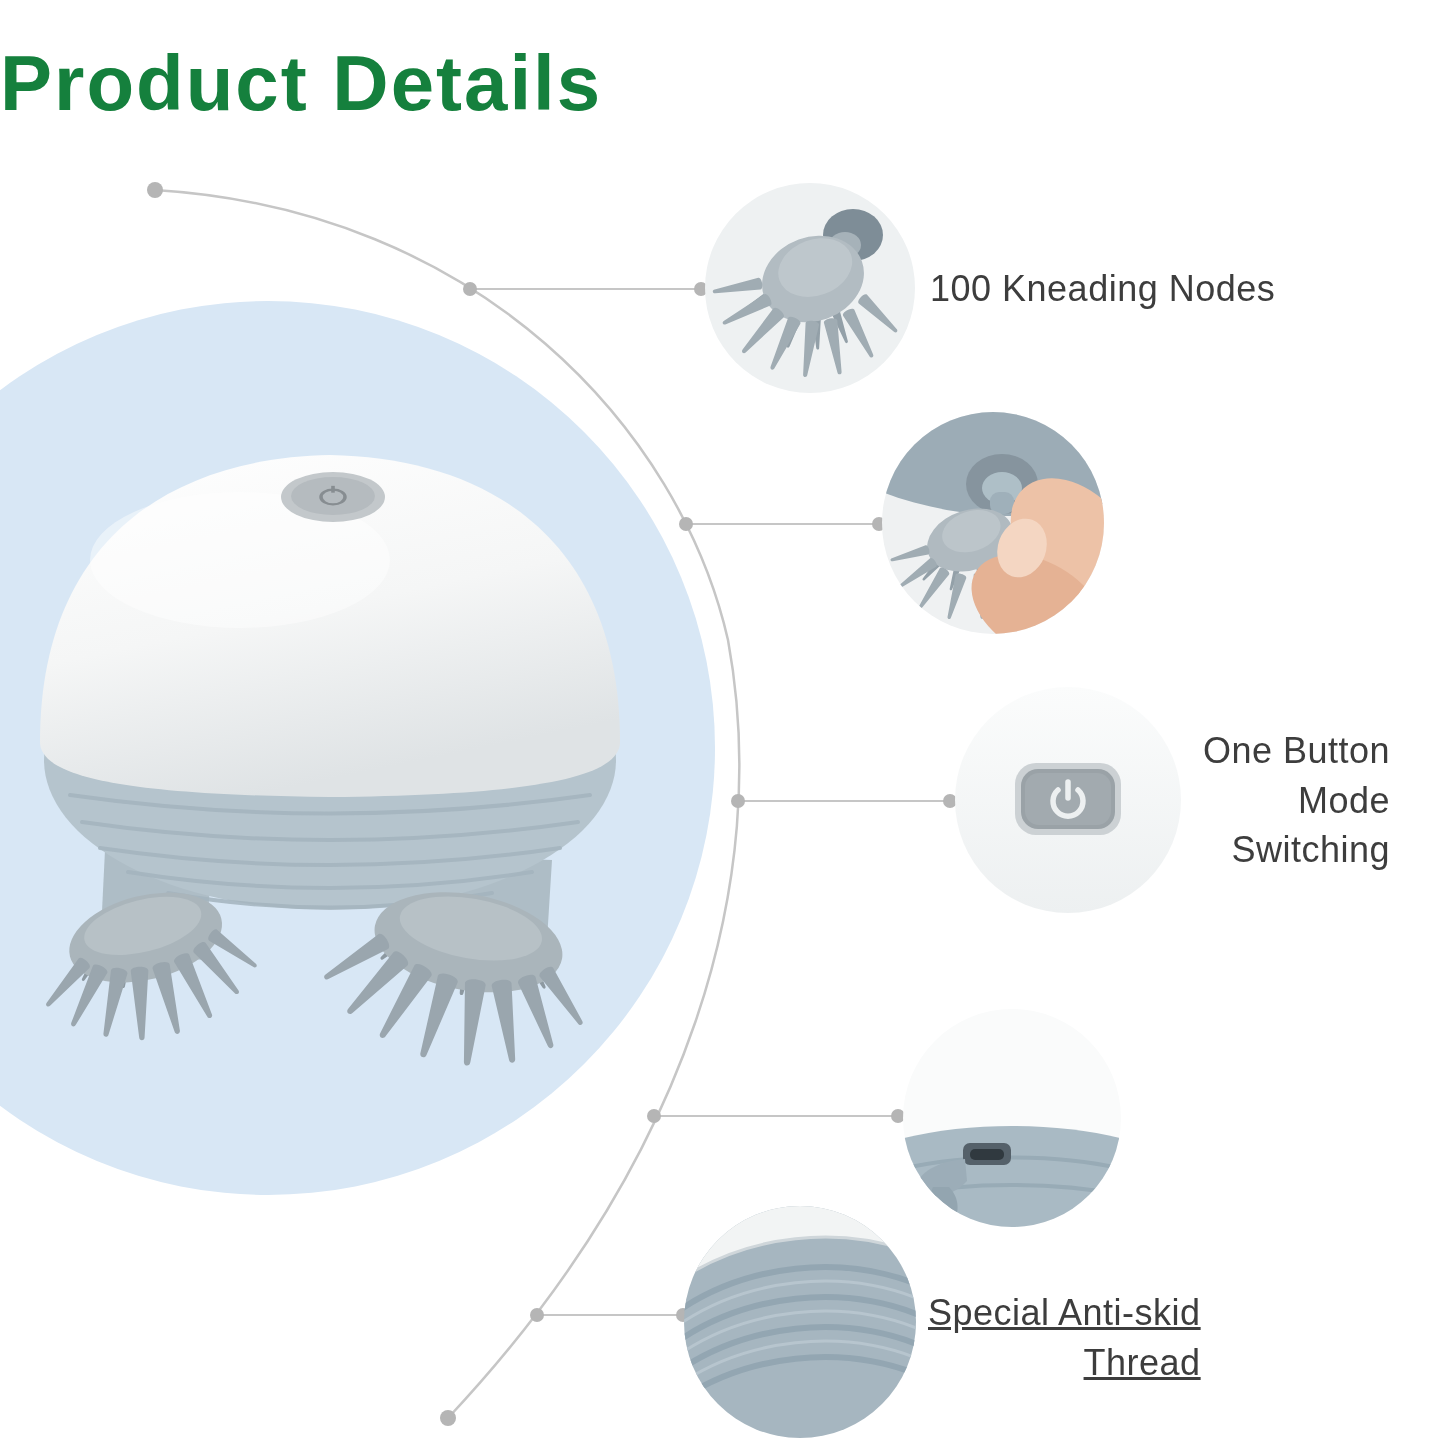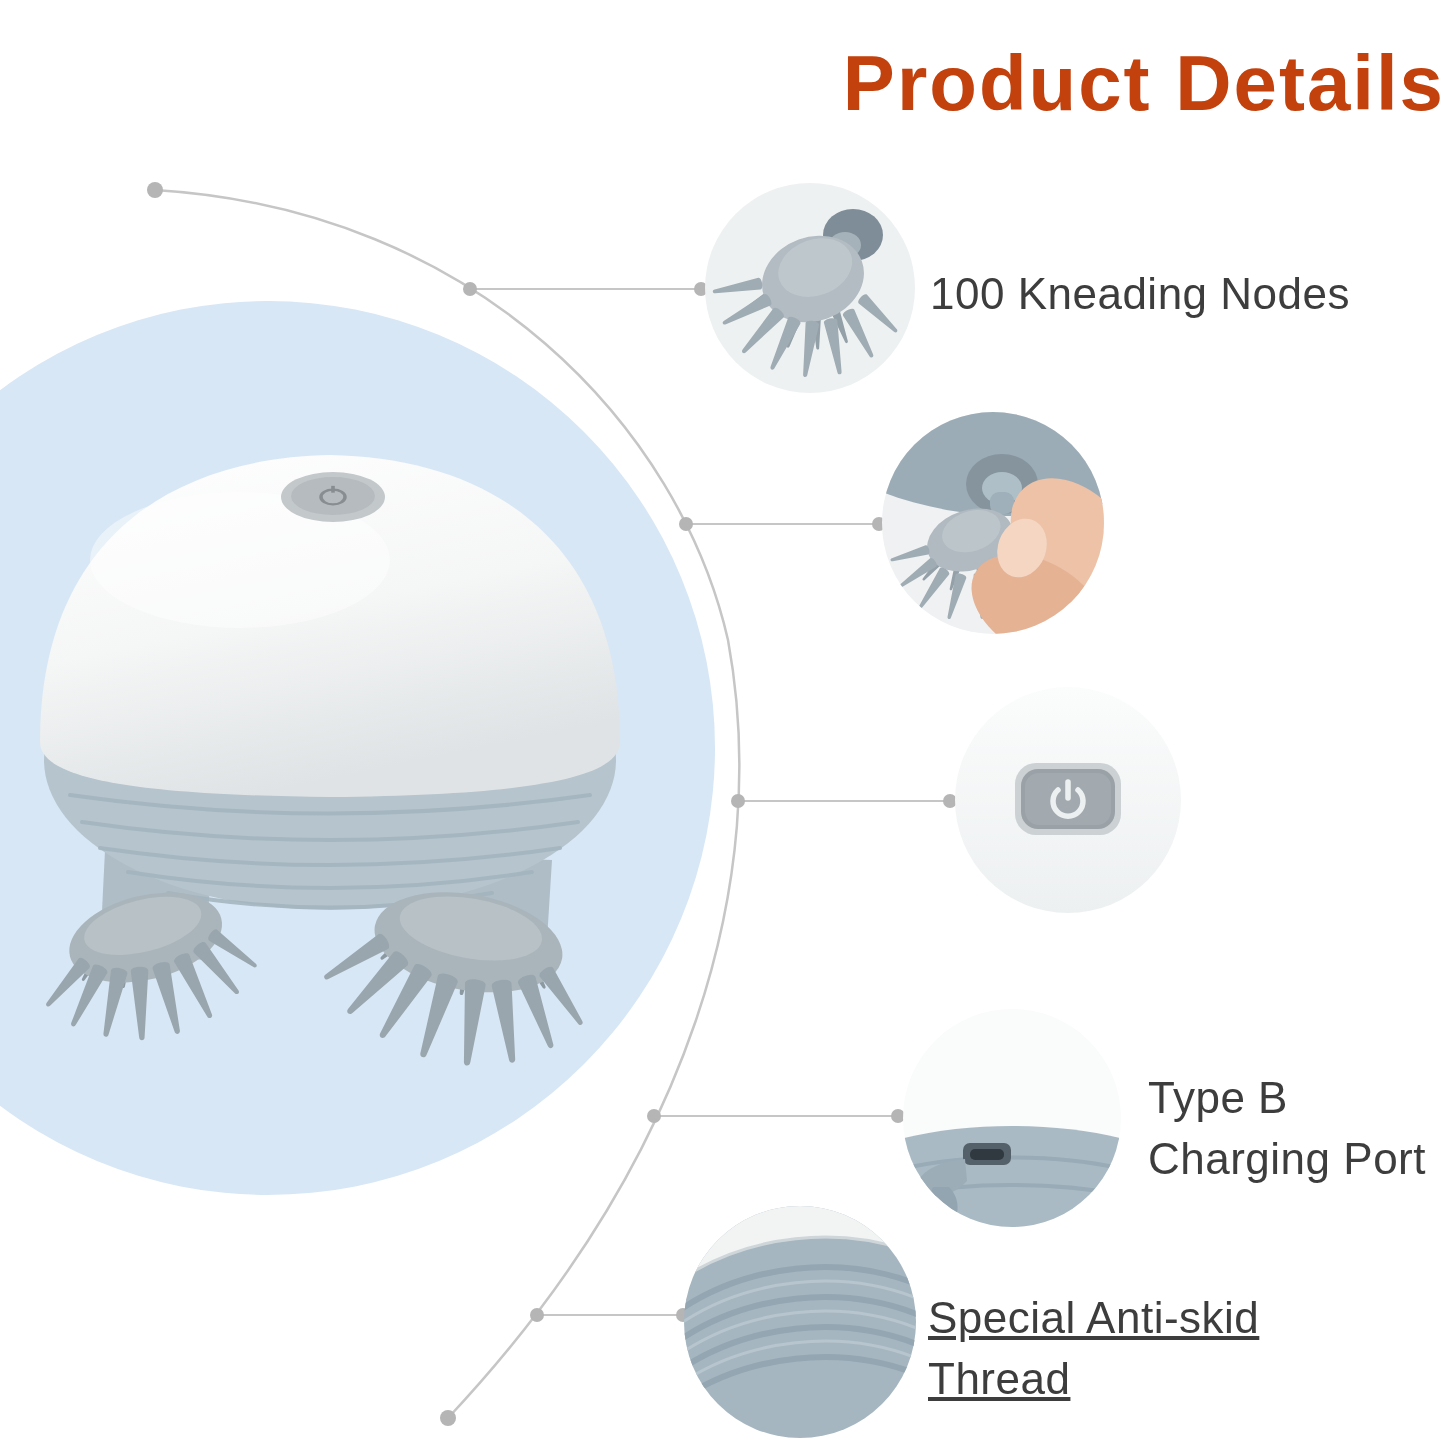--- a/index.html
+++ b/index.html
@@ -6,32 +6,32 @@
   #stage{
     position:relative;
     width:1445px;height:1445px;
     background:#ffffff;
     overflow:hidden;
     font-family:"Liberation Sans", sans-serif;
   }
   #bg-art{position:absolute;left:0;top:0;z-index:0;}
   .page-title{
     position:absolute;left:0;top:38px;width:100%;
-    text-align:right;
-    font-size:78px;font-weight:700;color:#c2410c;
+    text-align:left;
+    font-size:78px;font-weight:700;color:#15803d;
     letter-spacing:2px;z-index:3;
   }
   .callout-circle{
     position:absolute;border-radius:50%;overflow:hidden;z-index:2;
   }
   .callout-circle svg{display:block;}
   .callout-label{
     position:absolute;z-index:3;
-    font-size:44px;color:#3d3d3d;line-height:1.38;
-    white-space:pre-line;letter-spacing:0.5px;
+    font-size:36px;color:#3d3d3d;line-height:1.38;
+    white-space:pre-line;letter-spacing:0.5px;text-align:right;
   }
 </style>
 </head>
 <body>
 
 <div id="stage">
 
   <svg id="bg-art" width="1445" height="1445" viewBox="0 0 1445 1445">
     <defs>
       <linearGradient id="domeGrad" x1="0" y1="0" x2="0.35" y2="1">
@@ -256,18 +256,19 @@
       <g stroke="#b7c5ce" stroke-width="3" fill="none">
         <path d="M-10,122 C60,72 160,60 242,96"></path>
         <path d="M-10,152 C60,102 160,90 242,126"></path>
         <path d="M-10,182 C60,132 160,120 242,156"></path>
       </g>
       <path d="M-10,212 C70,250 170,242 242,206 L242,242 H-10 Z" fill="#8499a6"></path>
     </svg>
   </div>
 
   <div class="callout-label" style="left:930px;top:264px;">100 Kneading Nodes</div>
-  <div class="callout-label" style="left:1148px;top:1068px;">Type B
-Charging Port</div>
+  <div class="callout-label" style="left:1203px;top:726px;">One Button
+Mode
+Switching</div>
   <div class="callout-label" style="left:928px;top:1288px;text-decoration:underline;">Special Anti-skid
 Thread</div>
 
 </div>
 
 </body></html>

